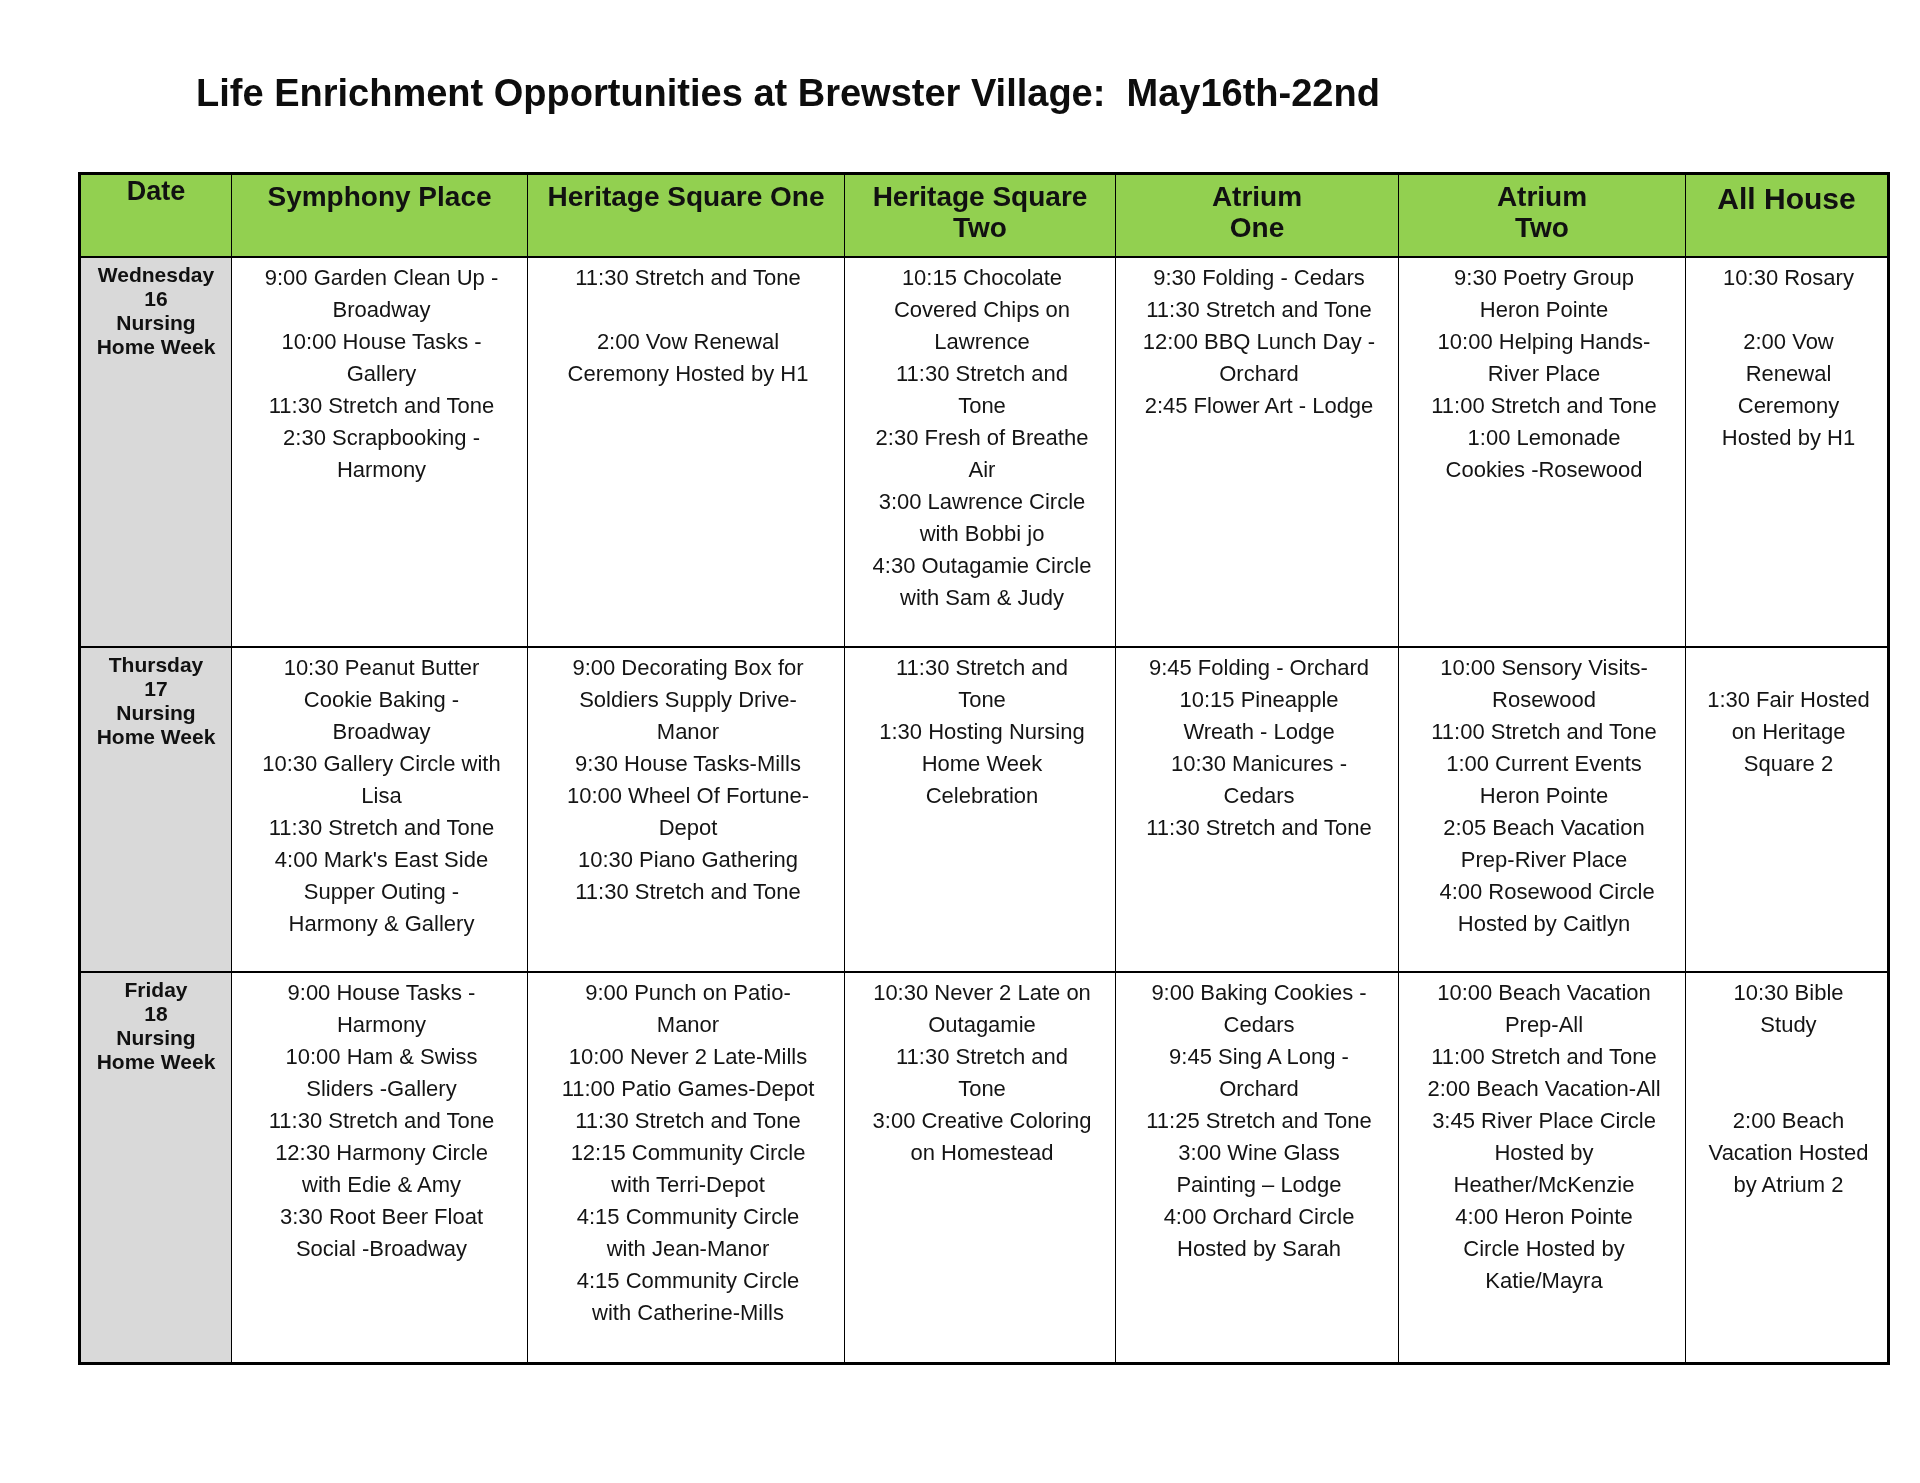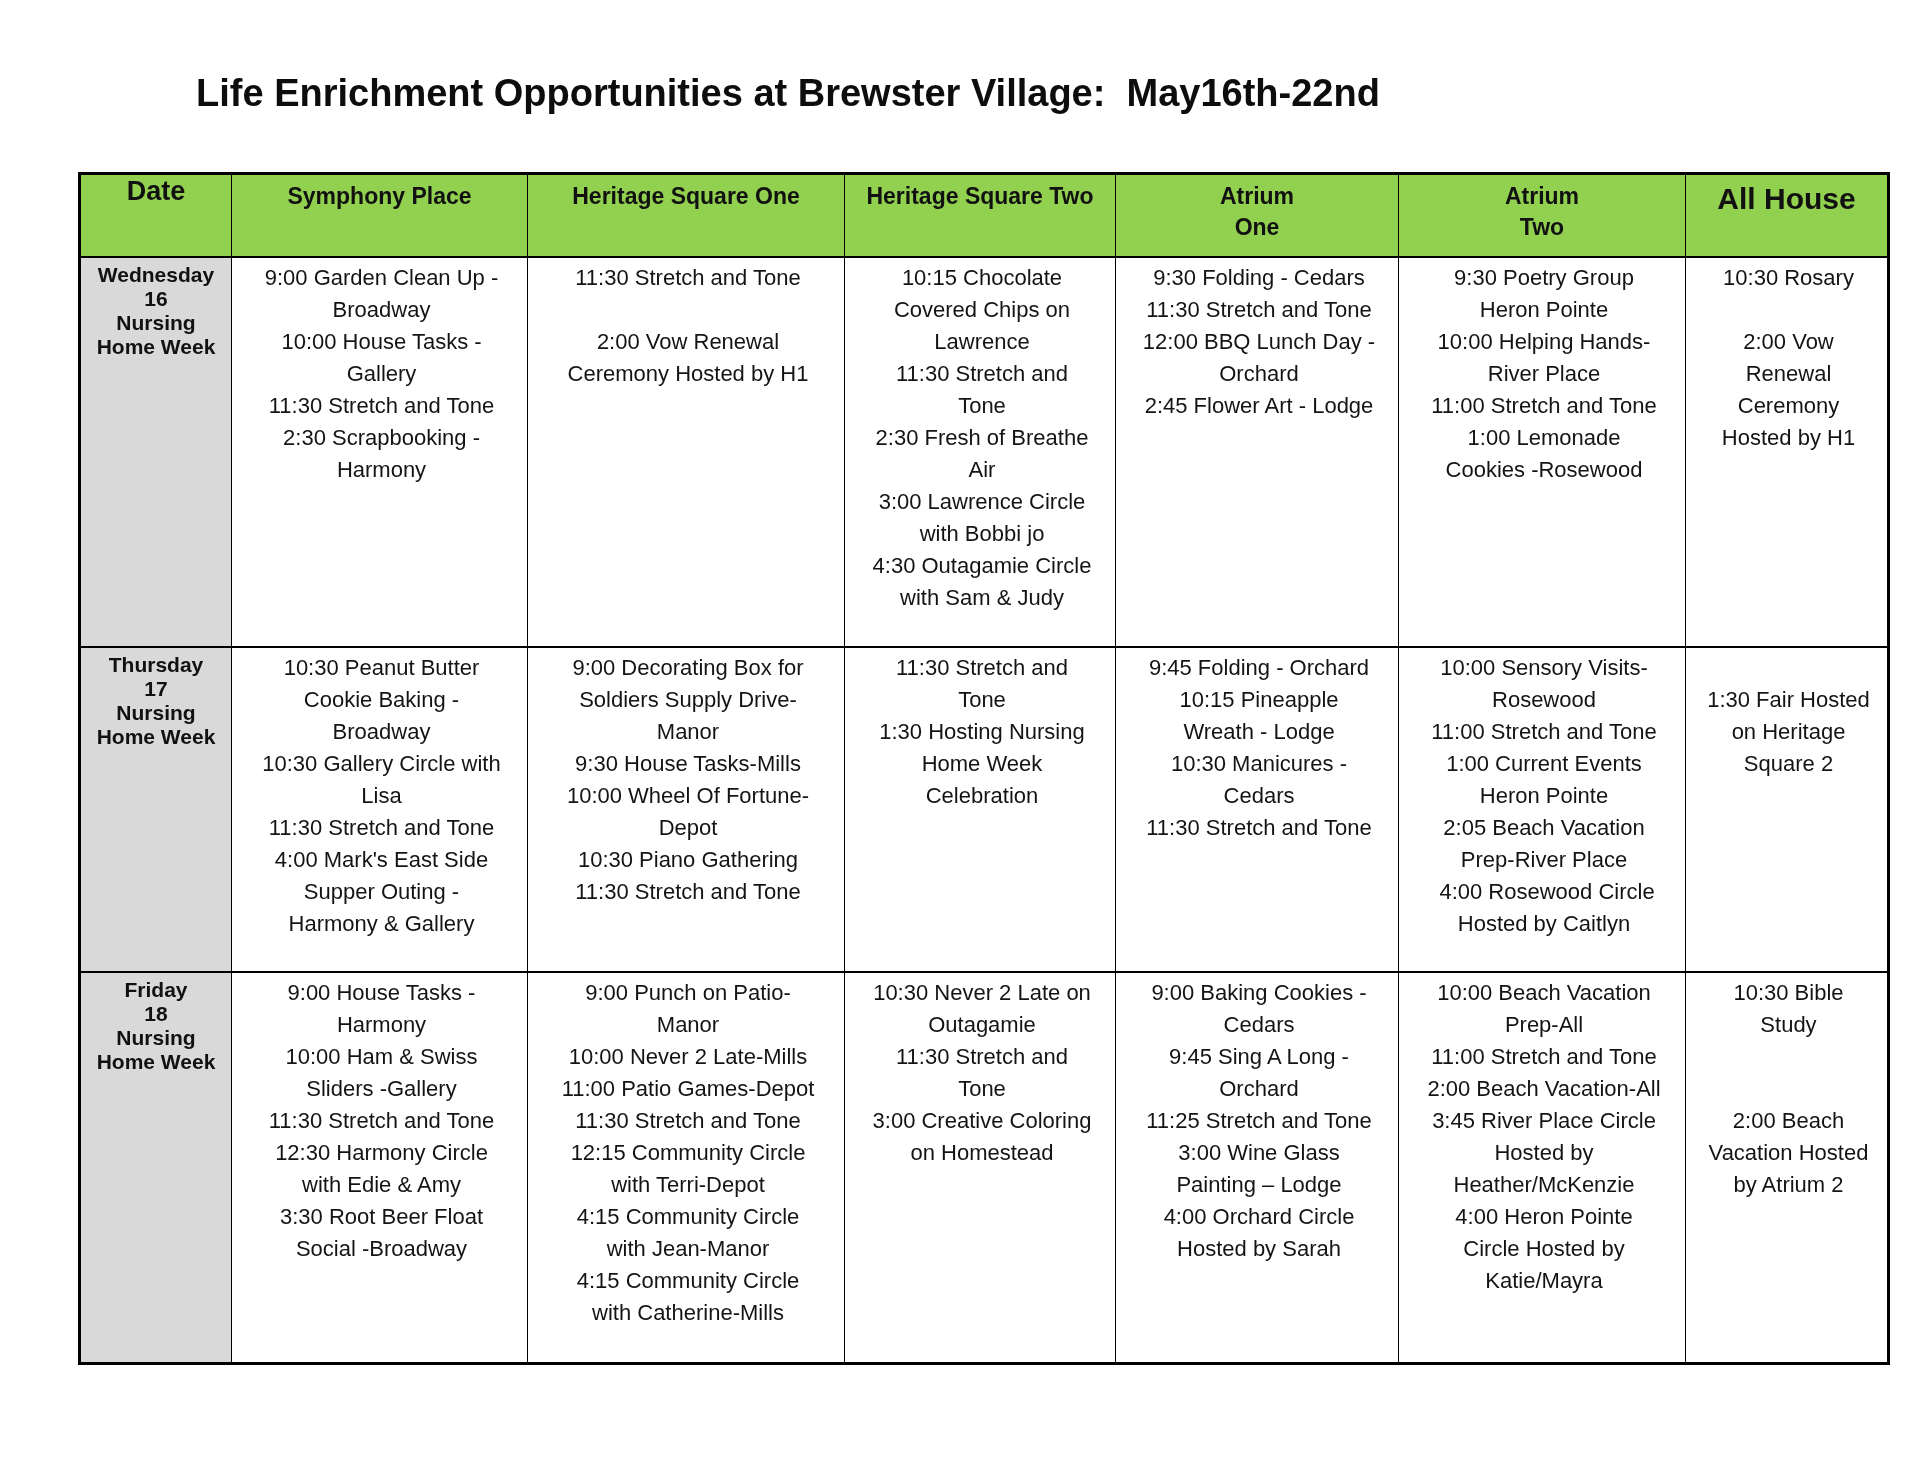--- a/index.html
+++ b/index.html
@@ -38,21 +38,21 @@
     border-color:var(--border);
     border-width:2.5px 1.5px;
     vertical-align:top;
     white-space:pre-wrap;
     overflow:hidden;
     box-sizing:border-box;
   }
   table.schedule{border:3px solid var(--border);}
   th.col-header{
     background:var(--green);
-    font-size:23px;
+    font-size:28px;
     font-weight:bold;
     text-align:center;
     padding-top:6px;
     line-height:31px;
     color:#111;
   }
   th.date-header{
     background:var(--green);
     vertical-align:bottom;
     font-size:27px;

